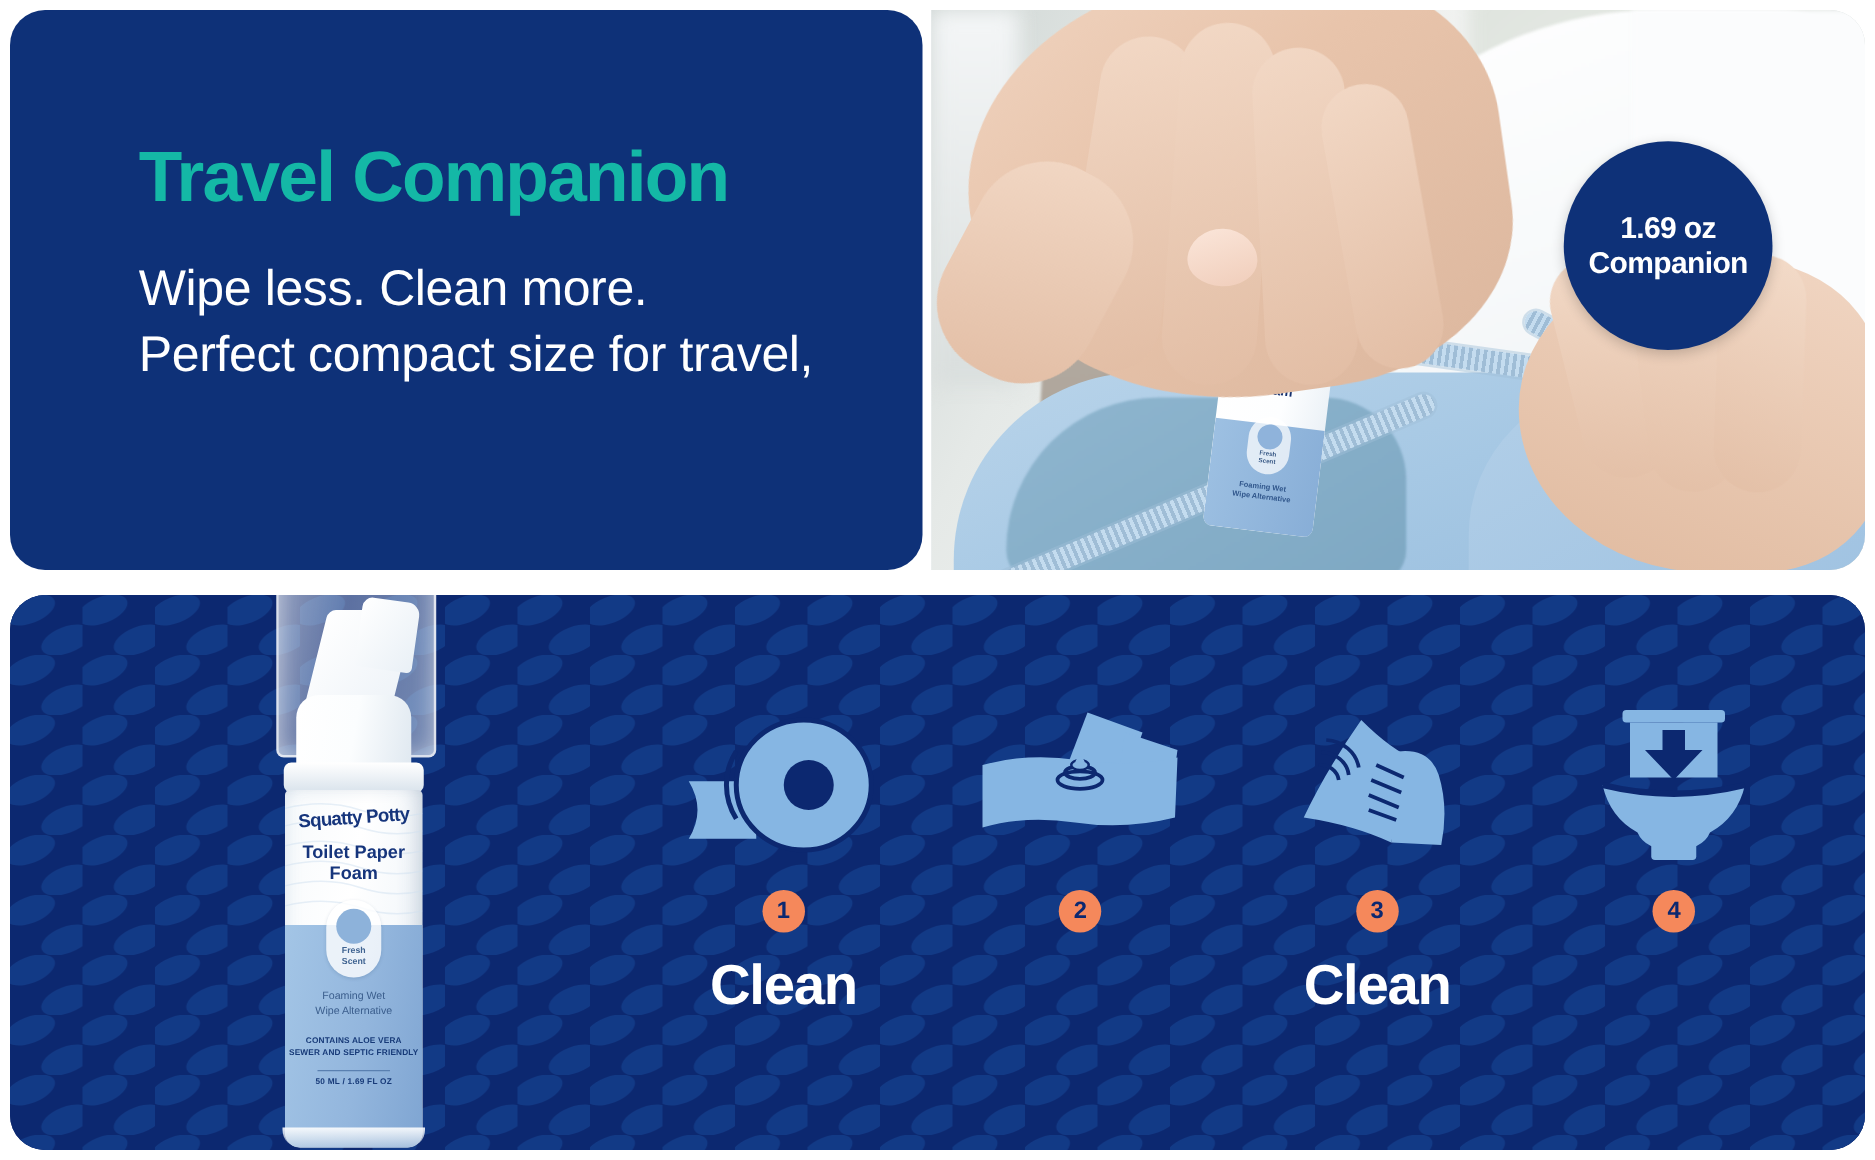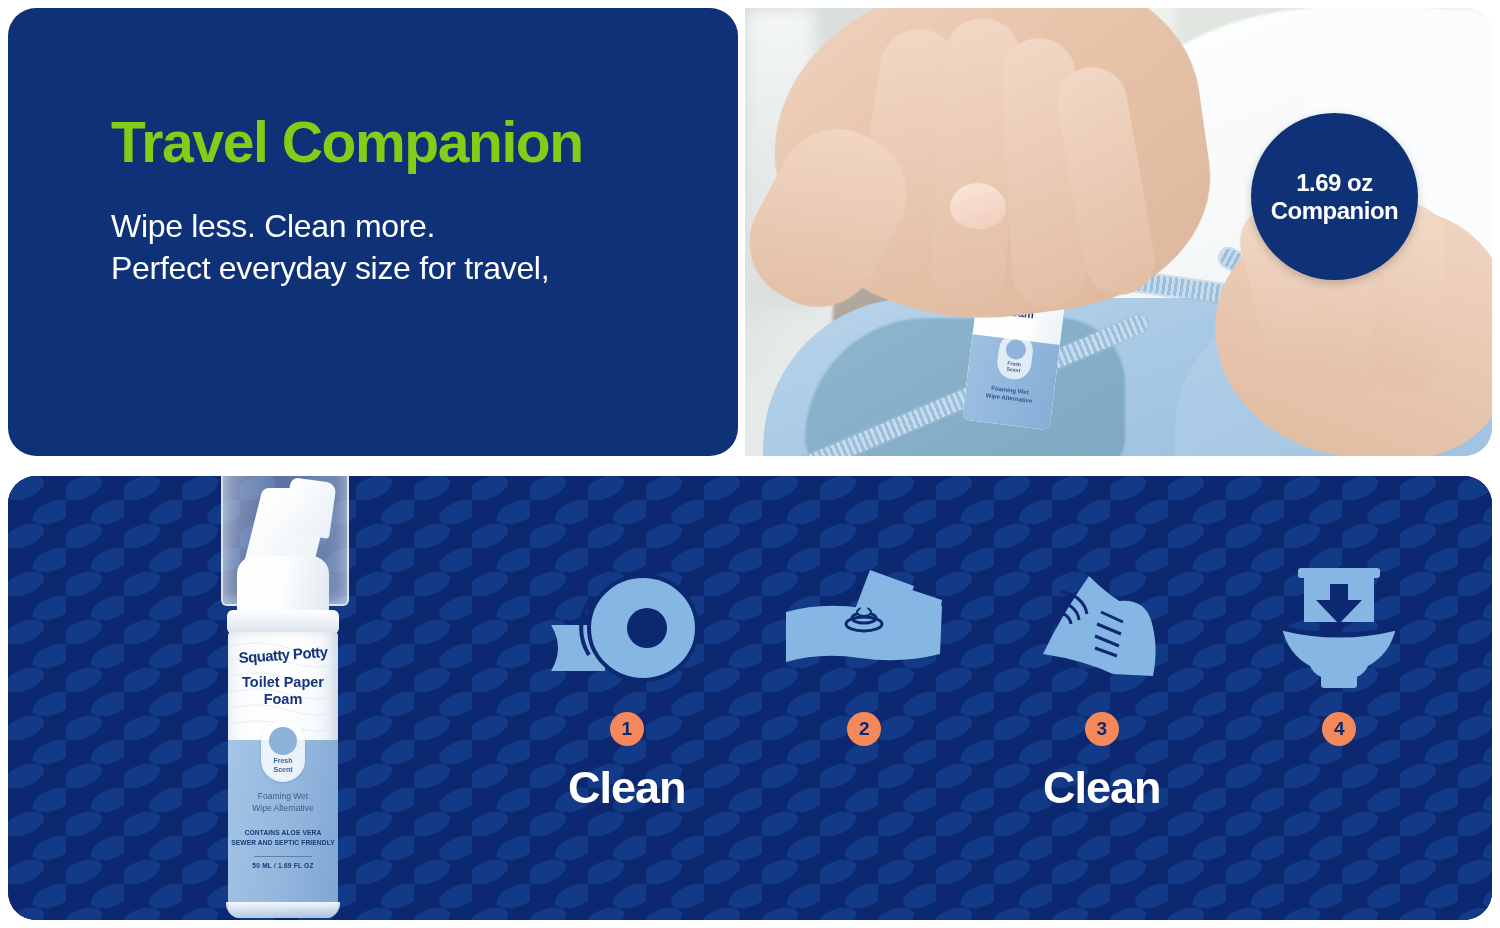--- a/index.html
+++ b/index.html
@@ -5,23 +5,23 @@
   html,body{margin:0;padding:0;background:#ffffff;}
   body{width:1500px;height:928px;position:relative;overflow:hidden;
        font-family:"Liberation Sans","DejaVu Sans",sans-serif;}
 
   
   #top-row{position:absolute;left:8px;top:8px;width:1484px;height:448px;}
 
   #hero-panel{position:absolute;left:0;top:0;width:730px;height:448px;
       background:#0E3178;border-radius:28px;overflow:hidden;}
   #hero-inner{position:absolute;left:103px;top:106px;width:600px;}
-  #hero-title{font-size:57px;font-weight:bold;color:#84cc16;letter-spacing:-1.4px;
+  #hero-title{font-size:57px;font-weight:bold;color:#14b8a6;letter-spacing:-1.4px;
       line-height:1.0;margin:0 0 34px 0;}
-  #hero-sub{font-size:32px;color:#ffffff;line-height:1.32;margin:0;font-weight:400;
+  #hero-sub{font-size:40px;color:#ffffff;line-height:1.32;margin:0;font-weight:400;
       letter-spacing:-0.3px;}
 
   
   #photo-panel{position:absolute;left:737px;top:0;width:747px;height:448px;
       border-radius:0 28px 28px 0;overflow:hidden;background:#e9eef1;}
   .ph{position:absolute;}
   
   #bg-wall{left:0;top:0;width:747px;height:448px;
       background:linear-gradient(118deg,#cfd6d4 0%,#e5e9e7 22%,#f3f4f2 48%,#dfe4e2 72%,#cdd4d1 100%);}
   #bg-window{left:0;top:0;width:70px;height:300px;
@@ -180,21 +180,21 @@
 </head>
 <body>
 
 <div id="top-row">
 
   <div id="hero-panel">
     <div id="hero-inner">
       <h1 id="hero-title">Travel Companion</h1>
       <p id="hero-sub">
         <span>Wipe less. Clean more.</span><br>
-        <span>Perfect everyday size for travel,</span><br>
+        <span>Perfect compact size for travel,</span><br>
       </p>
     </div>
   </div>
 
   <div id="photo-panel">
     <div class="ph" id="bg-wall"></div>
     <div class="ph" id="bg-window"></div>
     <div class="ph" id="bg-leaf"></div>
     <div class="ph" id="shirt"></div>
     <div class="ph" id="shirt2"></div>

